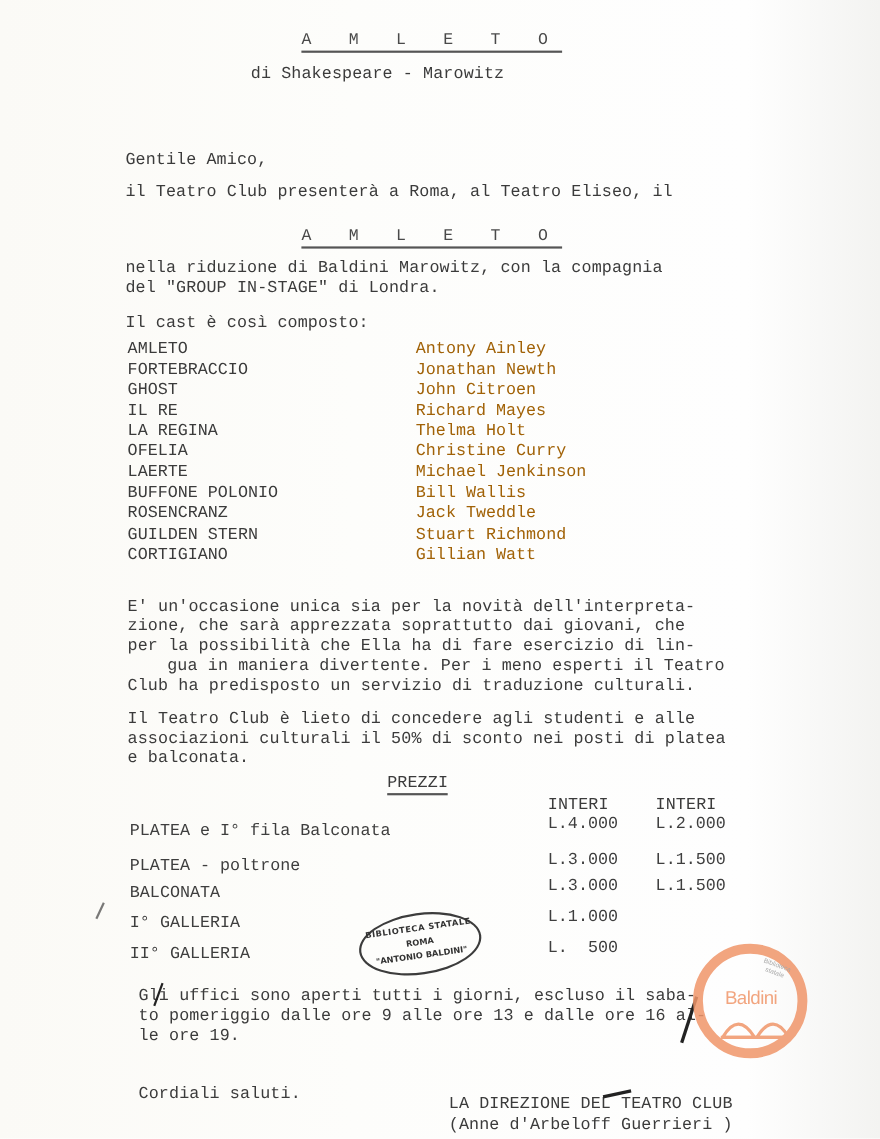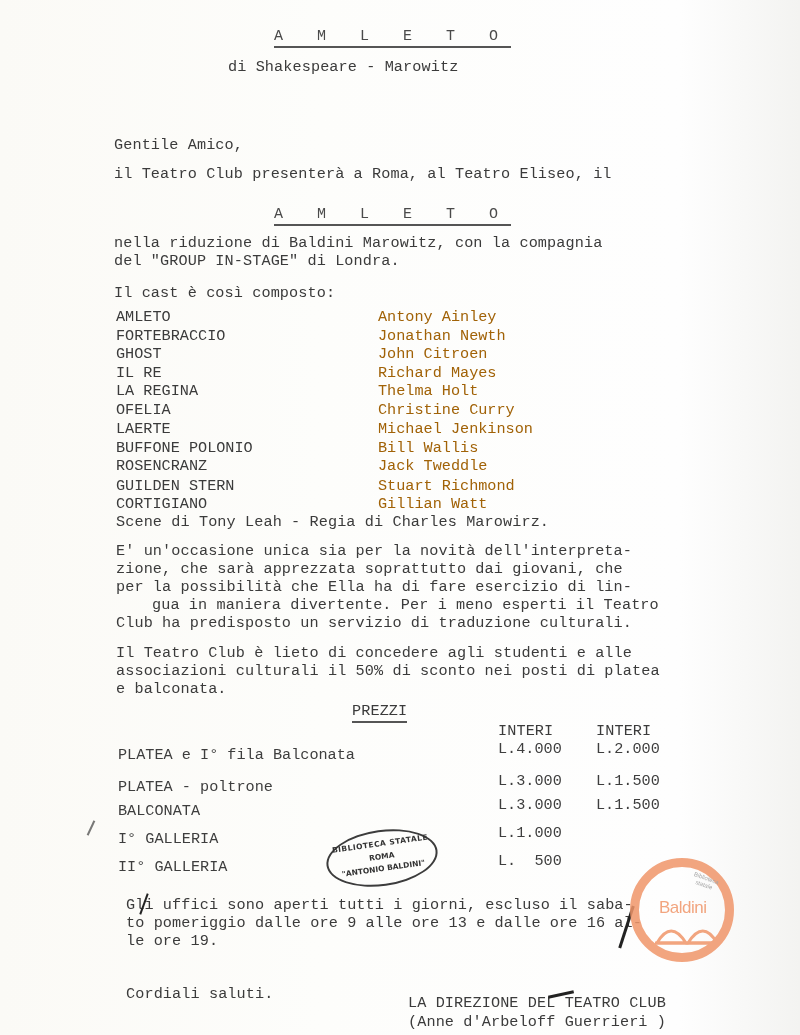--- a/index.html
+++ b/index.html
@@ -100,21 +100,20 @@
     </div>
     <div class="cast-row" style="top:477px;">
       <span class="cast-role">GUILDEN STERN</span>
       <span class="cast-actor">Stuart Richmond</span>
     </div>
     <div class="cast-row" style="top:495px;">
       <span class="cast-role">CORTIGIANO</span>
       <span class="cast-actor">Gillian Watt</span>
     </div>
   </div>
-  <div class="t" style="left:116px; top:513px;">Scene di Tony Leah - Regia di Charles Marowirz.</div>
 
   <div>
     <div class="t" style="left:116px; top:542px;">E' un'occasione unica sia per la novità dell'interpreta-</div>
     <div class="t" style="left:116px; top:560px;">zione, che sarà apprezzata soprattutto dai giovani, che</div>
     <div class="t" style="left:116px; top:578px;">per la possibilità che Ella ha di fare esercizio di lin-</div>
     <div class="t" style="left:104px; top:596px;margin-left:48px;">gua in maniera divertente. Per i meno esperti il Teatro</div>
     <div class="t" style="left:116px; top:614px;">Club ha predisposto un servizio di traduzione culturali.</div>
   </div>
 
   <div>

